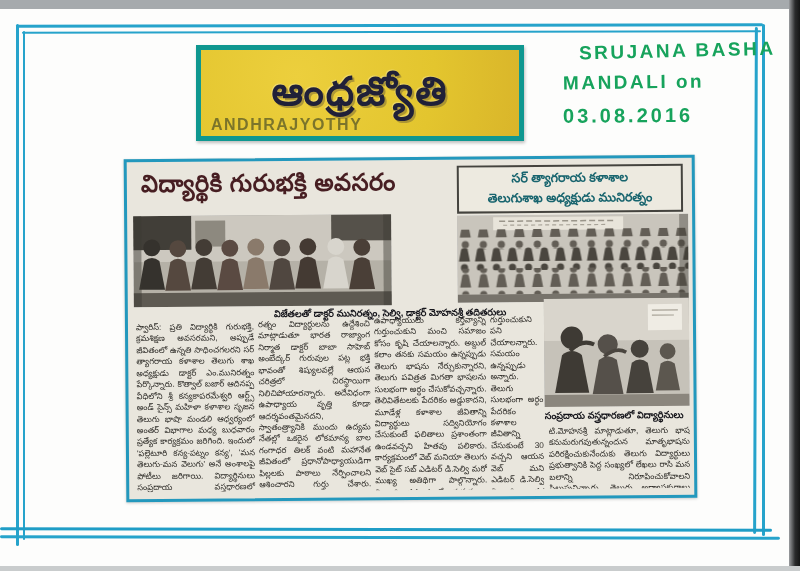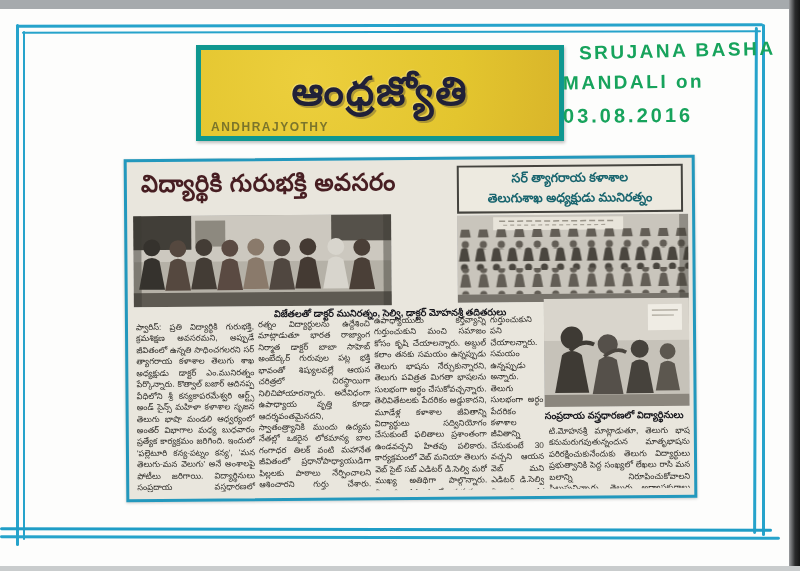--- a/index.html
+++ b/index.html
@@ -14,27 +14,27 @@
   .hbl{position:absolute;background:#26a3cb;border-radius:2px;}
   .hb-top1{left:16px;top:24px;width:747px;height:3px;transform:rotate(-.12deg);}
   .hb-top2{left:22px;top:31px;width:739px;height:2.4px;transform:rotate(-.1deg);}
   .hb-left1{left:16px;top:24px;width:3px;height:522px;}
   .hb-left2{left:23px;top:31px;width:2.4px;height:509px;}
   .hb-right1{left:754px;top:27px;width:3px;height:507px;transform:rotate(.2deg);}
   .hb-right2{left:762px;top:24px;width:3px;height:512px;}
   .hb-bot1{left:0;top:528px;width:772px;height:3px;transform:rotate(.12deg);background:#1f9dc6;}
   .hb-bot2{left:0;top:536px;width:780px;height:2.6px;transform:rotate(.1deg);}
   
-  .masthead{position:absolute;left:196px;top:45px;width:368px;height:96px;box-sizing:border-box;
+  .masthead{position:absolute;left:196px;top:45px;width:328px;height:96px;box-sizing:border-box;
             background:radial-gradient(circle at 30% 30%,#eccf3d,#e3c52e 60%,#d9b52a);
             border:5px solid #0f9790;box-shadow:1px 2px 3px rgba(0,0,0,.25);}
   .masthead-title{position:absolute;left:0;top:2px;width:100%;text-align:center;
             font-size:40px;font-weight:bold;line-height:78px;letter-spacing:2px;color:#202038;
             text-shadow:2px 2px 0 rgba(125,110,55,.55), -1px -1px 0 rgba(255,255,255,.25);}
-  .masthead-sub{position:absolute;left:10px;bottom:2px;font-size:12px;font-weight:bold;
+  .masthead-sub{position:absolute;left:10px;bottom:2px;font-size:16px;font-weight:bold;
             letter-spacing:1.5px;color:rgba(92,92,40,.78);}
   
   .annotation{position:absolute;left:563px;top:40px;width:212px;color:#17a35c;font-weight:bold;}
   .an-line{white-space:nowrap;}
   .an1{font-size:19px;letter-spacing:2.5px;margin-left:16px;transform:rotate(-1.4deg);}
   .an2{font-size:19px;letter-spacing:2.5px;margin-top:9px;transform:rotate(-.8deg);}
   .an3{font-size:20px;letter-spacing:3px;margin-top:11px;transform:rotate(-.4deg);}
   
   .clipping{position:absolute;left:125px;top:157px;width:565px;height:337px;box-sizing:content-box;
             background:#e9e6dd;border:3px solid #2398bd;transform:rotate(-.45deg);

